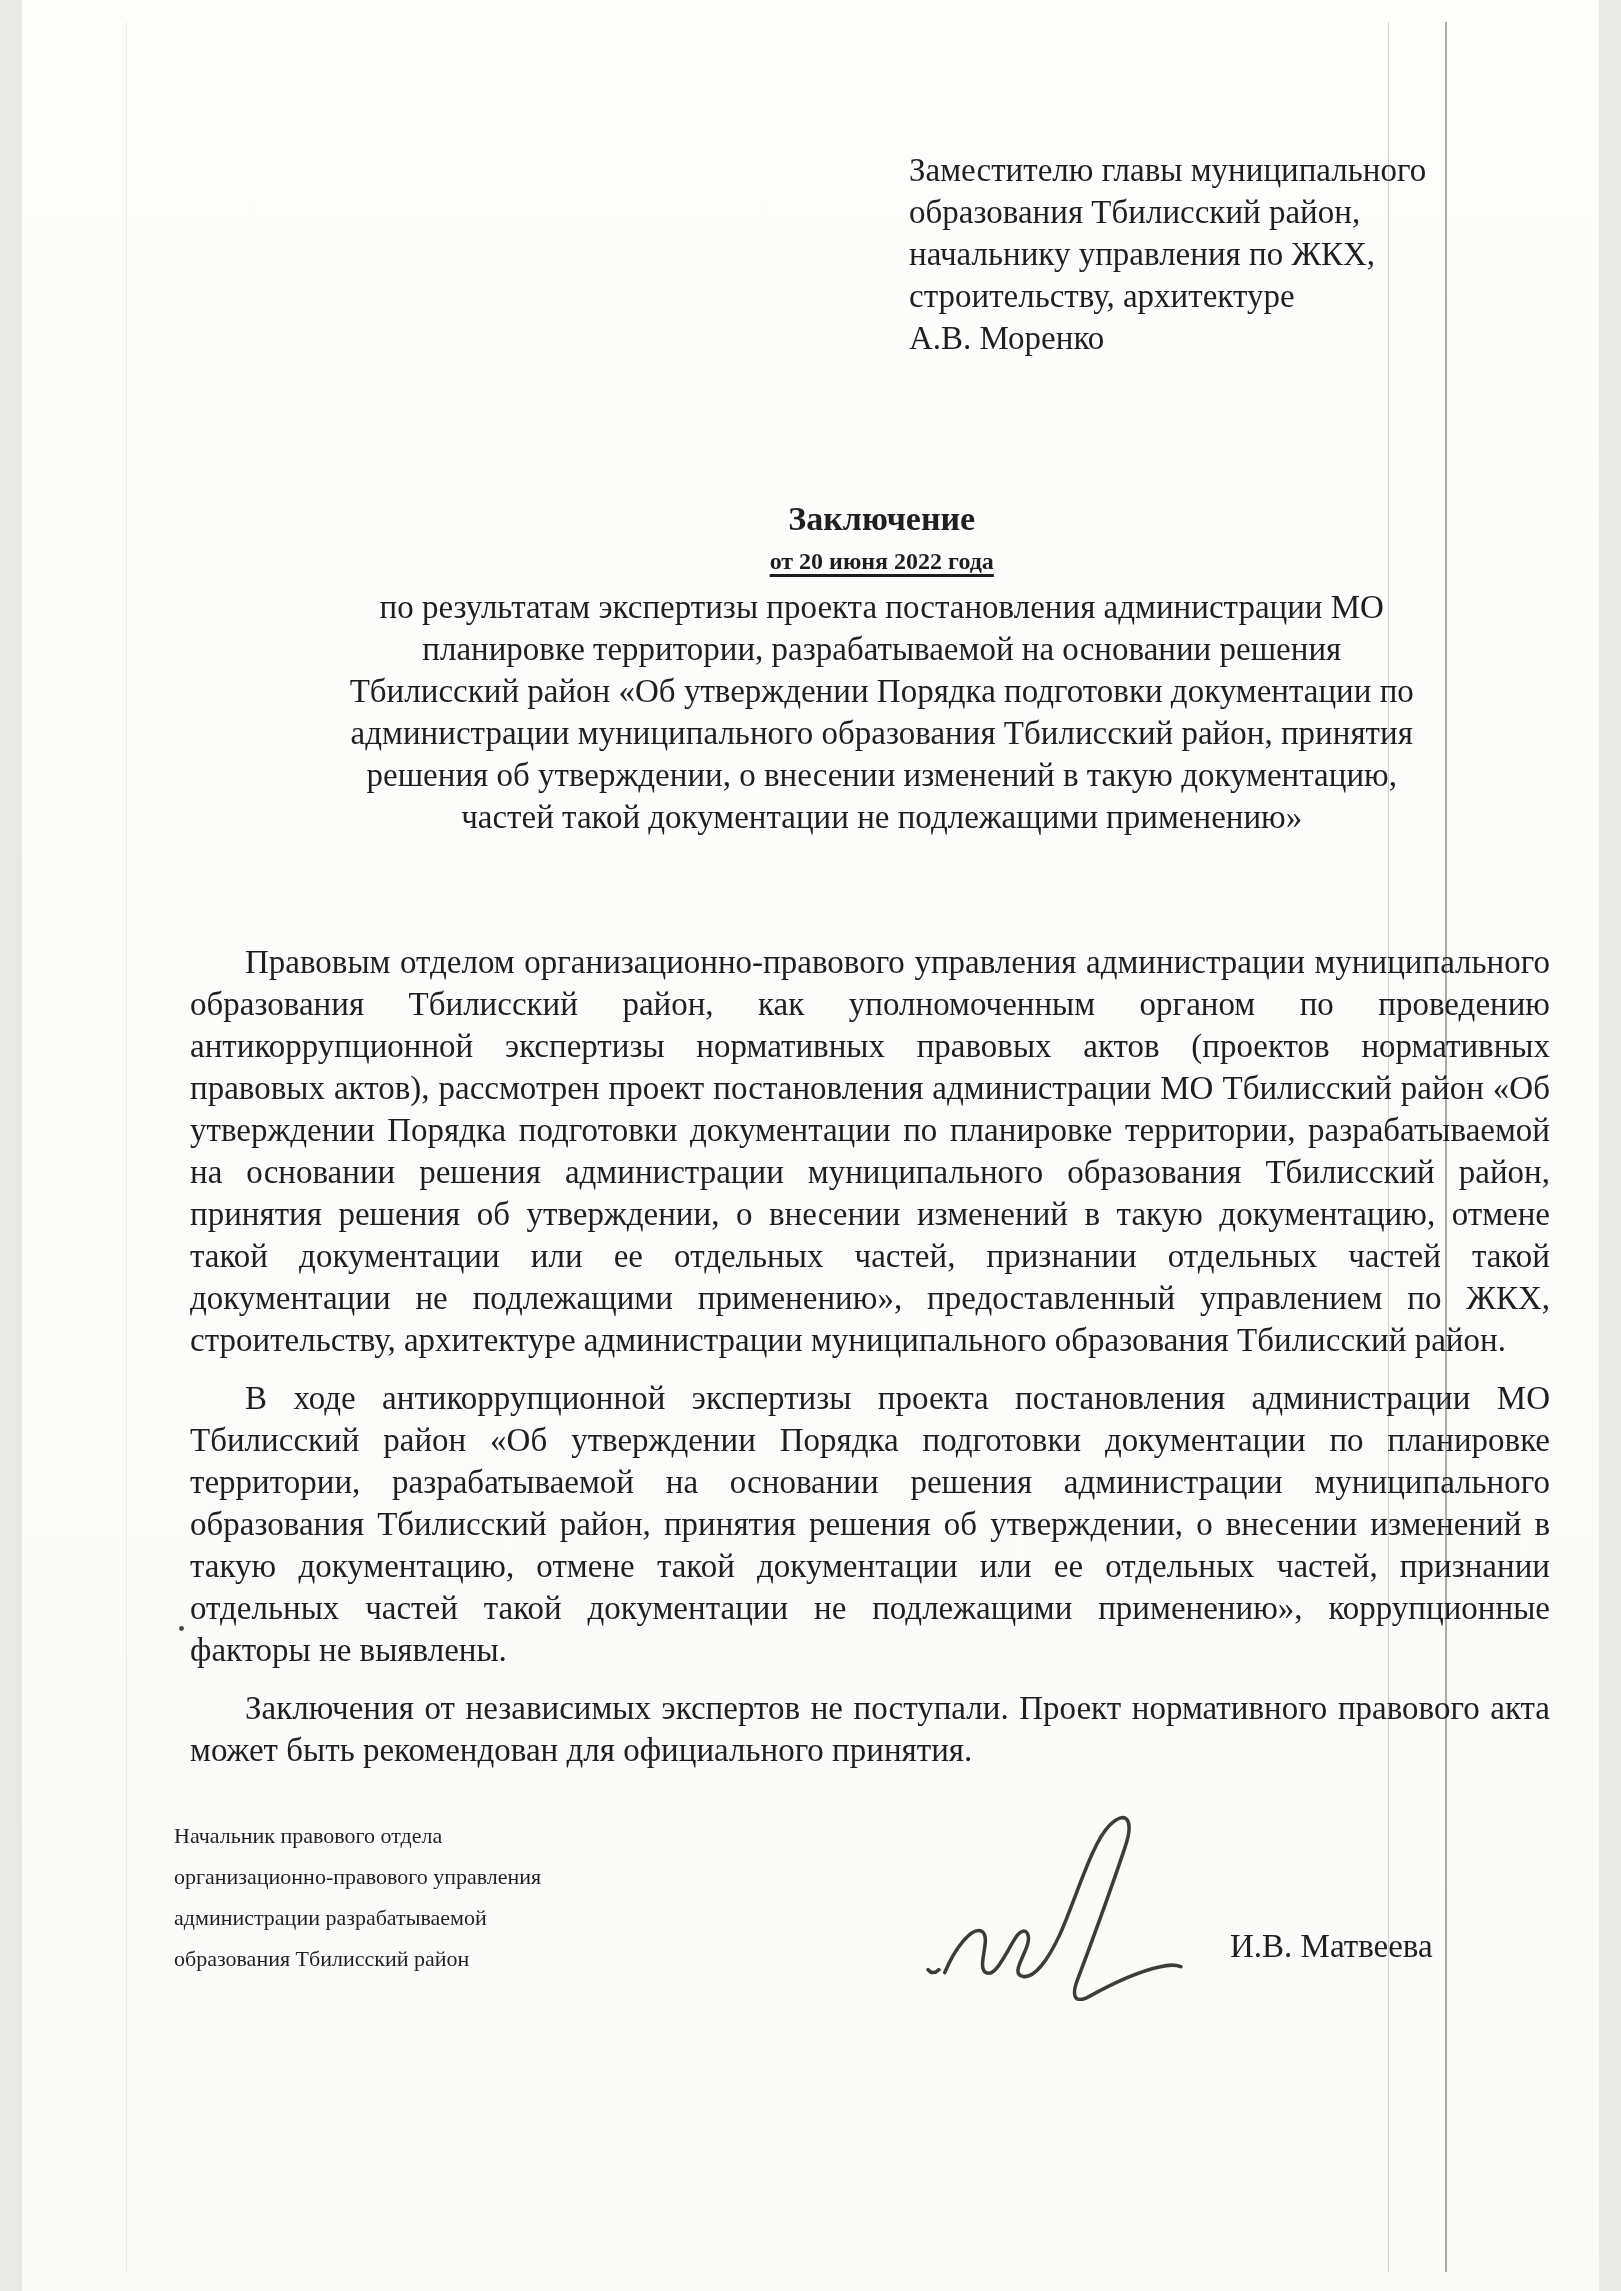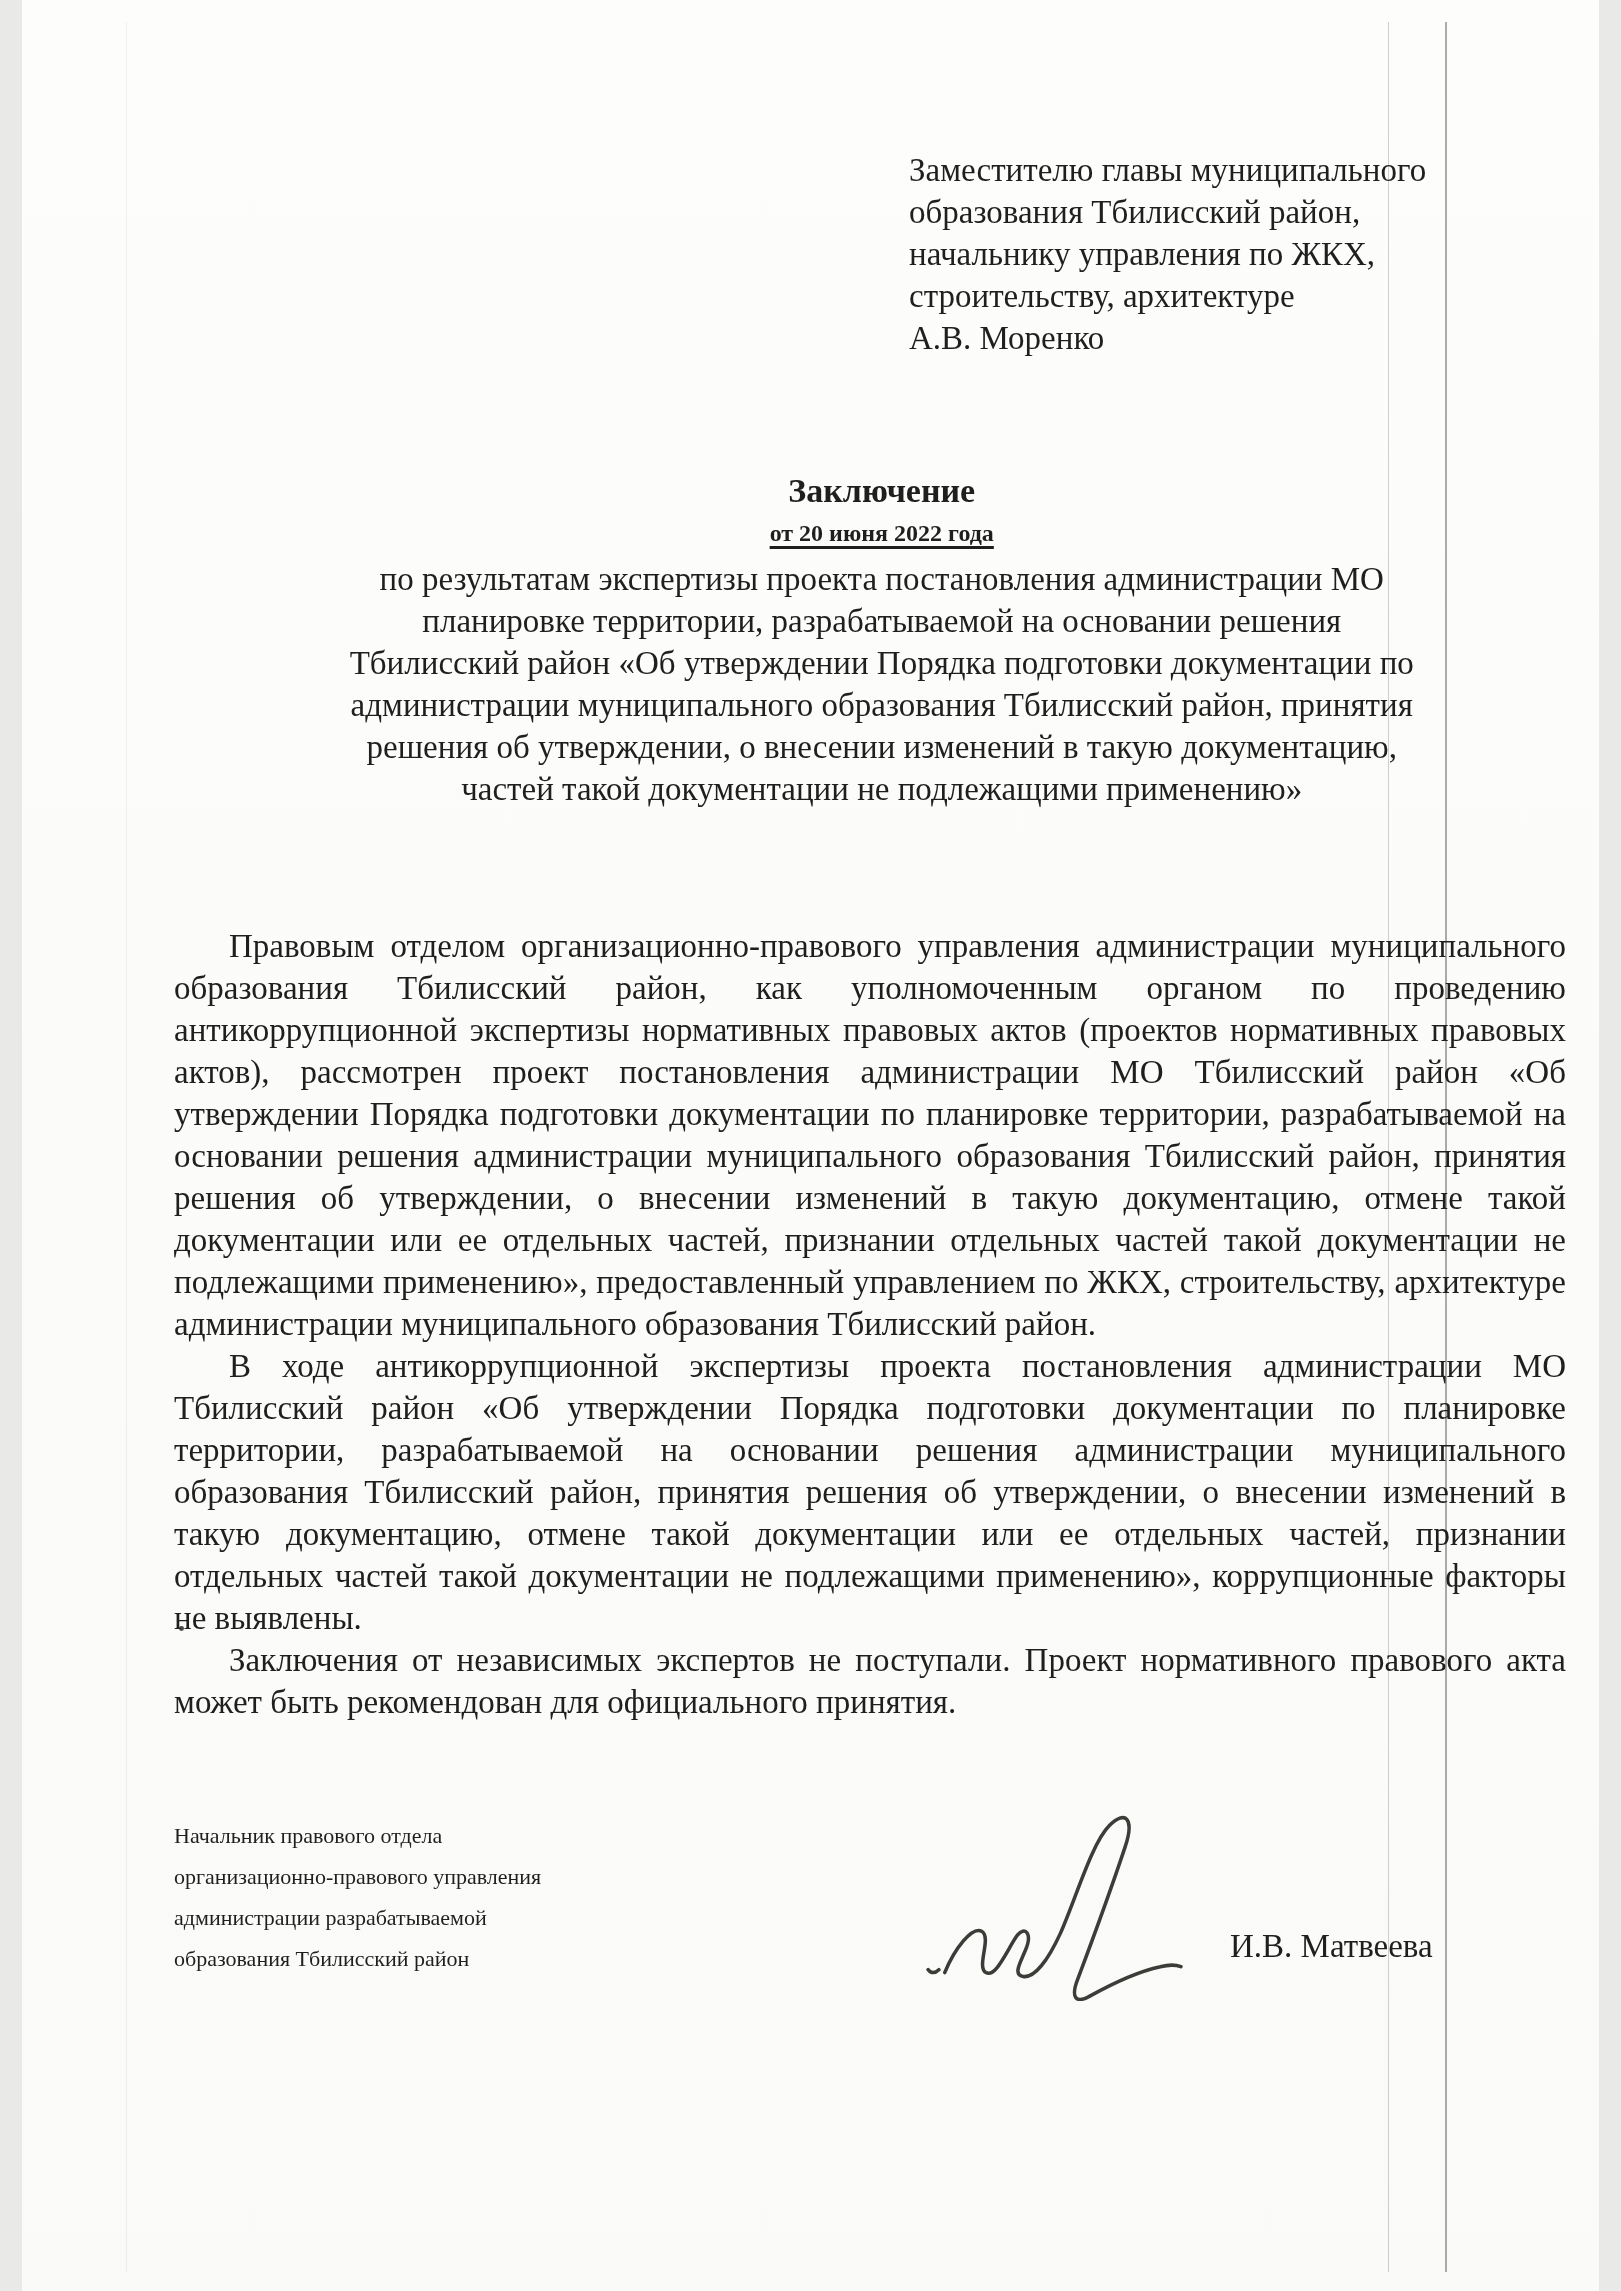--- a/index.html
+++ b/index.html
@@ -22,35 +22,35 @@
            border-radius: 50%; background: #4a4a46; }
 
   .addressee {
     position: absolute; left: 887px; top: 149px; width: 627px;
     font-size: 33px; line-height: 42px;
   }
   .title-block {
     position: absolute; left: 152px; top: 470px; width: 1392px;
     text-align: center; padding-left: 23.5px; box-sizing: border-box;
   }
-  .title-heading { font-weight: bold; font-size: 34px; line-height: 42px; }
+  .title-heading { font-weight: bold; font-size: 34px; line-height: 42px; margin-top: 28px; }
   .title-date {
     font-weight: bold; font-size: 24px; line-height: 42px;
     text-decoration: underline; text-underline-offset: 4.9px;
     text-decoration-thickness: 2.5px;
   }
   .title-subject { margin-top: 4px; font-size: 33px; }
   .subject-line { line-height: 42px; }
 
   .body-text {
     position: absolute; left: 152px; top: 925px; width: 1392px;
     font-size: 33px; line-height: 42px;
     text-align: justify;
   }
-  .body-text p { margin: 0; text-indent: 55px; }
+  .body-text p { margin: 16px; text-indent: 55px; }
 
   .sig-position {
     position: absolute; left: 152px; top: 1815px; width: 686px;
     font-size: 22px; line-height: 41px;
   }
   .signature-svg { position: absolute; left: 900px; top: 1805px; }
   .sig-name { position: absolute; left: 1208px; top: 1925px; font-size: 33px; line-height: 42px; }
 </style>
 </head>
 <body>

